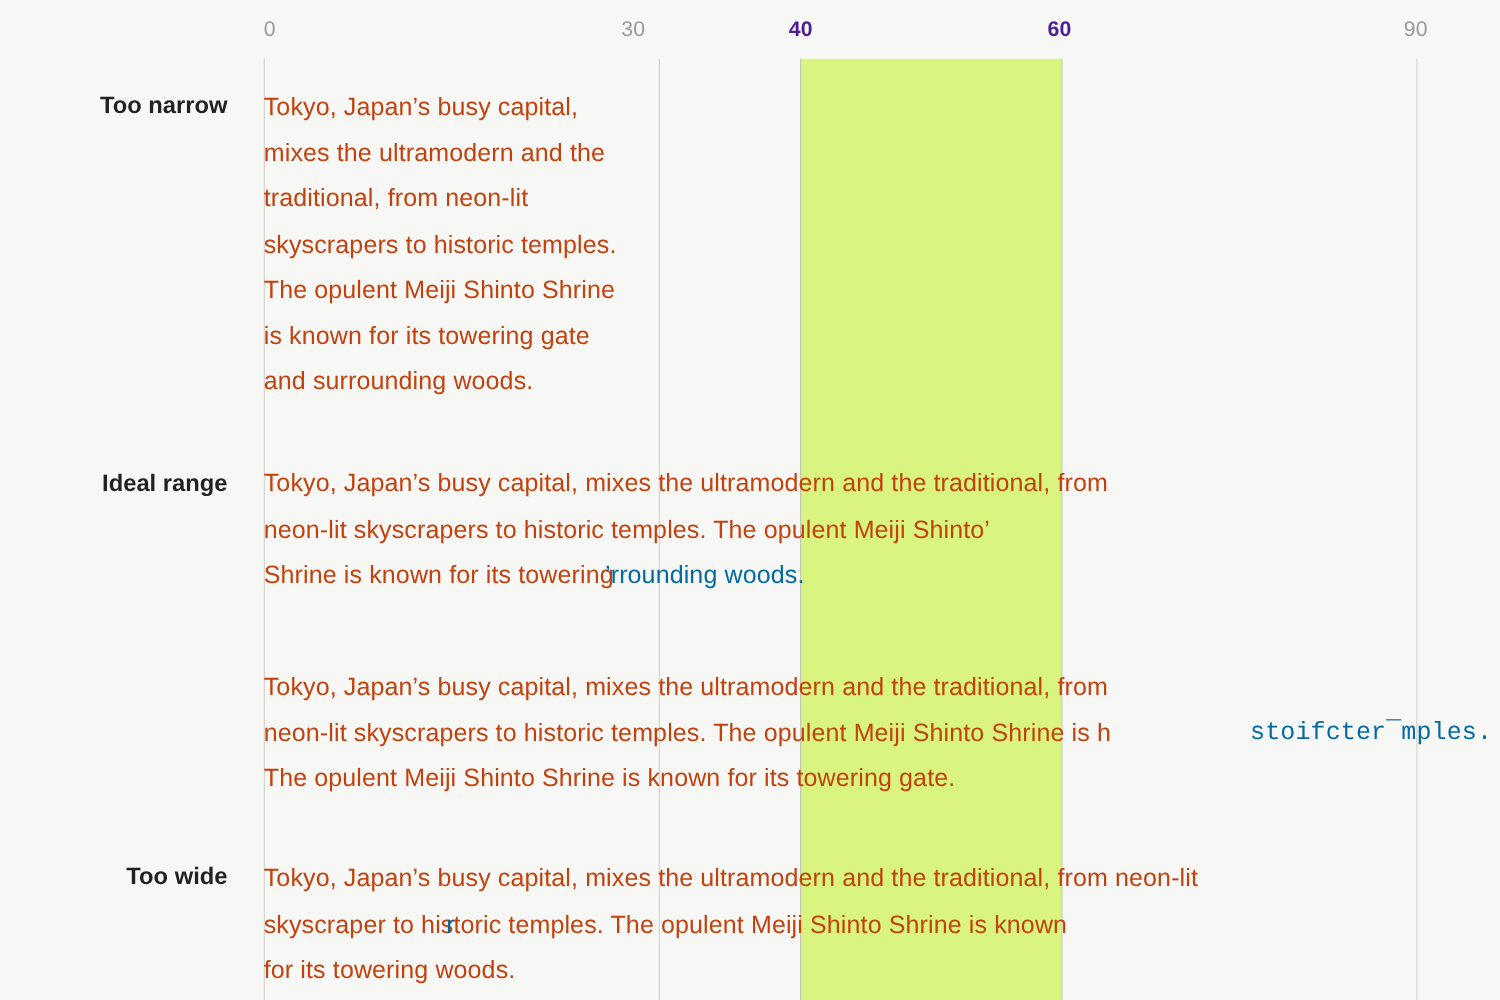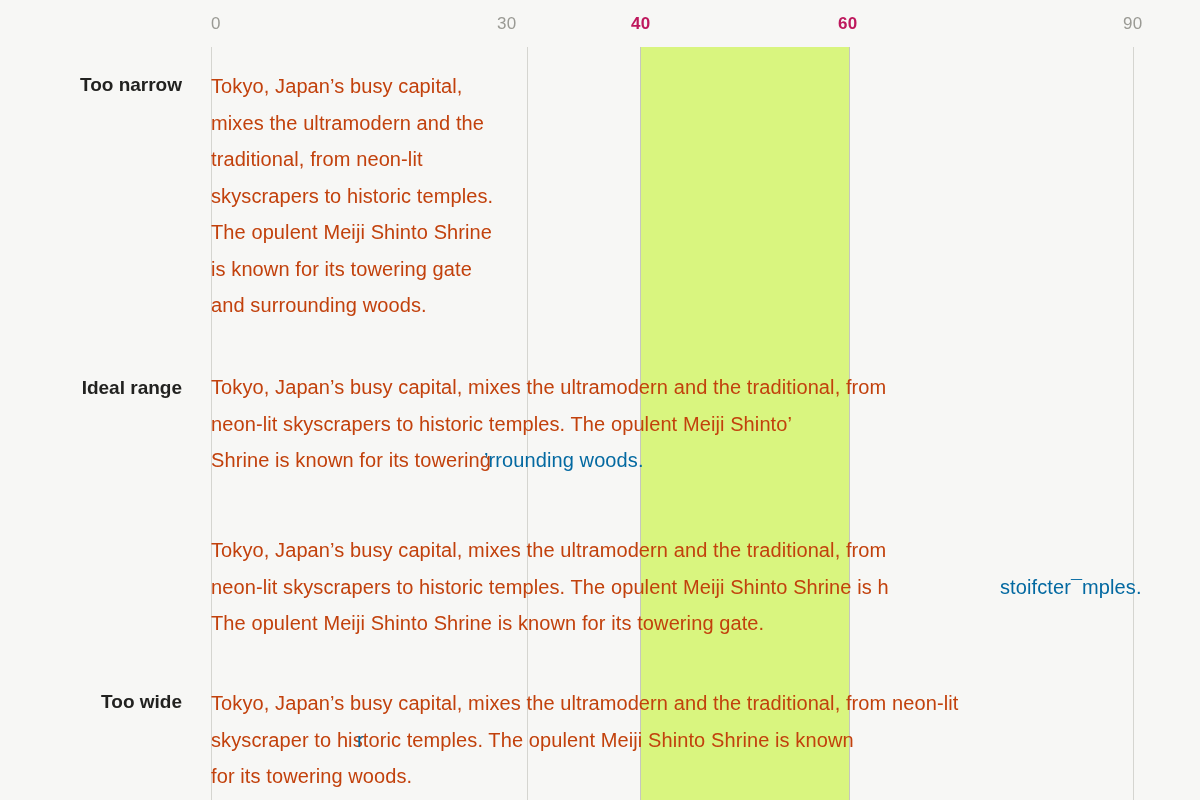--- a/index.html
+++ b/index.html
@@ -42,21 +42,21 @@
 
   
   .tick {
     position: absolute;
     top: 14px;
     font-size: 17px;
     color: #9a9a94;
     letter-spacing: 0.2px;
   }
   .tick.accent {
-    color: #be185d;
+    color: #4c1d95;
     font-weight: bold;
   }
   .row-label {
     position: absolute;
     left: 0;
     width: 182px;
     text-align: right;
     font-size: 19px;
     font-weight: bold;
     color: #222220;
@@ -109,19 +109,19 @@
 is known for its towering gate
 and surrounding woods.</div>
     <div class="row-label" style="top: 377px;">Ideal range</div>
     <div class="row-text w-ideal" style="top: 369px;">Tokyo, Japan’s busy capital, mixes the ultramodern and the traditional, from
 neon-lit skyscrapers to historic temples. The opulent Meiji Shinto’
 Shrine is known for its towering</div>
     <div class="overlap" style="left: 484px; top: 442px;">’rrounding woods.</div>
     <div class="row-text w-wide" style="top: 532px;">Tokyo, Japan’s busy capital, mixes the ultramodern and the traditional, from
 neon-lit skyscrapers to historic temples. The opulent Meiji Shinto Shrine is h
 The opulent Meiji Shinto Shrine is known for its towering gate.</div>
-    <div class="overlap" style="left: 1000px; top: 569px;">stoifcter¯mples.</div>
+    <div class="overlap" style="left: 1000px; top: 569px; font-family: Liberation Mono, monospace;">stoifcter¯mples.</div>
     <div class="row-label" style="top: 691px;">Too wide</div>
     <div class="row-text w-toowide" style="top: 685px;">Tokyo, Japan’s busy capital, mixes the ultramodern and the traditional, from neon-lit
 skyscraper to historic temples. The opulent Meiji Shinto Shrine is known
 for its towering woods.</div>
     <div class="overlap" style="left: 357px; top: 722px;">r</div>
   </div>
 
 </body></html>

